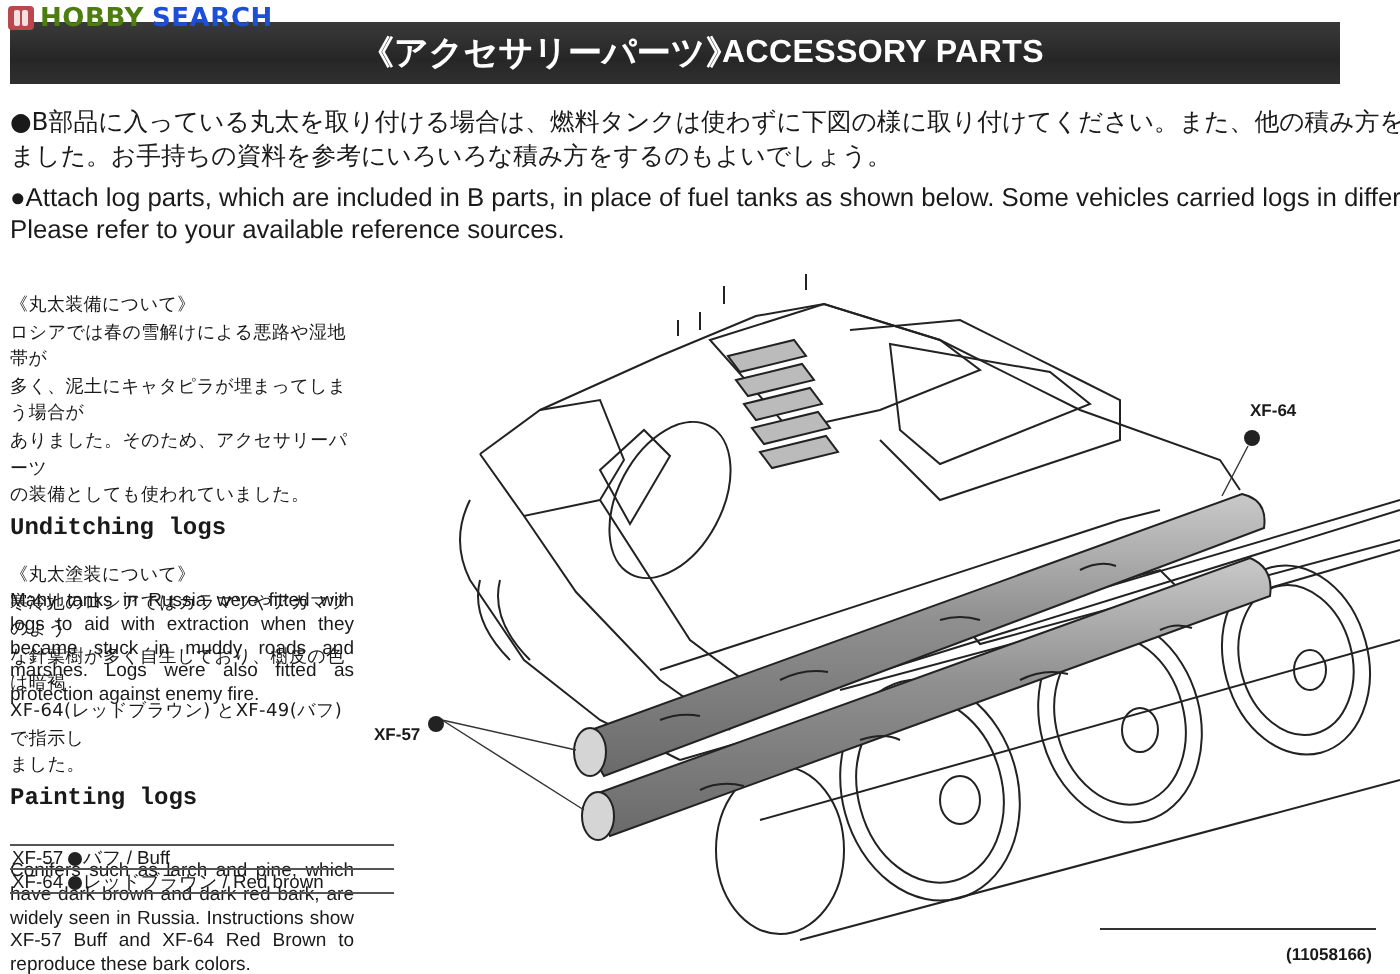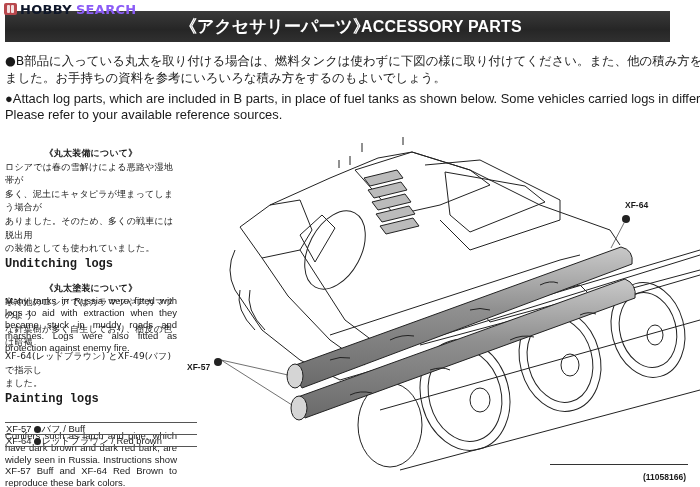--- a/index.html
+++ b/index.html
@@ -14,39 +14,39 @@
     }
     .logo-mark {
       width: 13px; height: 12px; background: #b8484d; border-radius: 2px; margin-right: 3px;
       position: relative;
     }
     .logo-mark::before, .logo-mark::after {
       content: ""; position: absolute; top: 2px; width: 3px; height: 8px; background: #f3e0e0; border-radius: 1px;
     }
     .logo-mark::before { left: 3px; }
     .logo-mark::after { left: 7px; }
-    .logo-hobby { color: #0f172a; }
-    .logo-search { color: #8b5cf6; margin-left: 4px; }
+    .logo-hobby { color: #4d7c0f; }
+    .logo-search { color: #1d4ed8; margin-left: 4px; }
     .title-bar-wide {
       position: absolute; left: 5px; top: 11px; width: 665px; height: 31px;
       background: linear-gradient(#3a3a3a, #262626 60%, #303030);
     }
     .title-text {
       position: absolute; top: 11px; height: 31px; display: flex; align-items: center; color: #fff;
       font-weight: bold; z-index: 2; white-space: nowrap;
     }
     .title-jp { left: 180px; font-size: 17px; }
     .title-en { left: 361px; font-size: 16px; font-family: "Liberation Sans", sans-serif; letter-spacing: 0.2px; }
 
     .intro { position: absolute; left: 5px; width: 690px; font-size: 12.6px; line-height: 17px; white-space: nowrap; }
     .intro-jp { top: 52px; font-size: 12.4px; }
     .intro-en { top: 91px; font-family: "Liberation Sans", sans-serif; font-size: 12.9px; line-height: 16px; }
 
     .side { position: absolute; left: 5px; width: 172px; font-size: 9px; line-height: 13.6px; }
-    .side .hd { font-weight: bold; text-align: center; }
+    .side .hd { font-weight: normal; }
     .side .jp { letter-spacing: 0.2px; }
     .side .en { font-family: "Liberation Sans", sans-serif; font-size: 9.5px; line-height: 11.6px; text-align: justify; margin-top: 24px; }
     .side .en-hd { font-family: Liberation Mono, monospace; font-weight: bold; font-size: 12px; margin-top: 2px; }
 
     .paint-table { position: absolute; left: 5px; top: 422px; width: 192px; font-family: "Liberation Sans", sans-serif; font-size: 9.4px; }
     .paint-row { height: 11px; line-height: 11px; border-top: 1px solid #555; padding-left: 1px; white-space: nowrap; }
     .paint-row:last-child { border-bottom: 1px solid #555; }
     .dot { display: inline-block; width: 7px; height: 7px; border-radius: 50%; background: #222; vertical-align: -0.5px; margin: 0 1px 0 2px; }
 
     .footer-line { position: absolute; left: 550px; top: 464px; width: 138px; height: 1px; background: #333; }
@@ -73,21 +73,21 @@
 </div>
 <div class="intro intro-en">
   <div>●Attach log parts, which are included in B parts, in place of fuel tanks as shown below. Some vehicles carried logs in different ways.</div>
   <div>Please refer to your available reference sources.</div>
 </div>
 
 <div class="side" style="top:147px;">
   <div class="hd jp">《丸太装備について》</div>
   <div class="jp">ロシアでは春の雪解けによる悪路や湿地帯が</div>
   <div class="jp">多く、泥土にキャタピラが埋まってしまう場合が</div>
-  <div class="jp">ありました。そのため、多くの戦車には脱出用</div>
+  <div class="jp">ありました。そのため、アクセサリーパーツ</div>
   <div class="jp">の装備としても使われていました。</div>
   <div class="en-hd">Unditching logs</div>
   <div class="en">Many tanks in Russia were fitted with logs to aid with extraction when they became stuck in muddy roads and marshes. Logs were also fitted as protection against enemy fire.</div>
 </div>
 
 <div class="side" style="top:282px;">
   <div class="hd jp">《丸太塗装について》</div>
   <div class="jp">寒冷地のロシアではカラマツやアカマツのよう</div>
   <div class="jp">な針葉樹が多く自生しており、樹皮の色は暗褐</div>
   <div class="jp">XF-64(レッドブラウン) とXF-49(バフ) で指示し</div>

